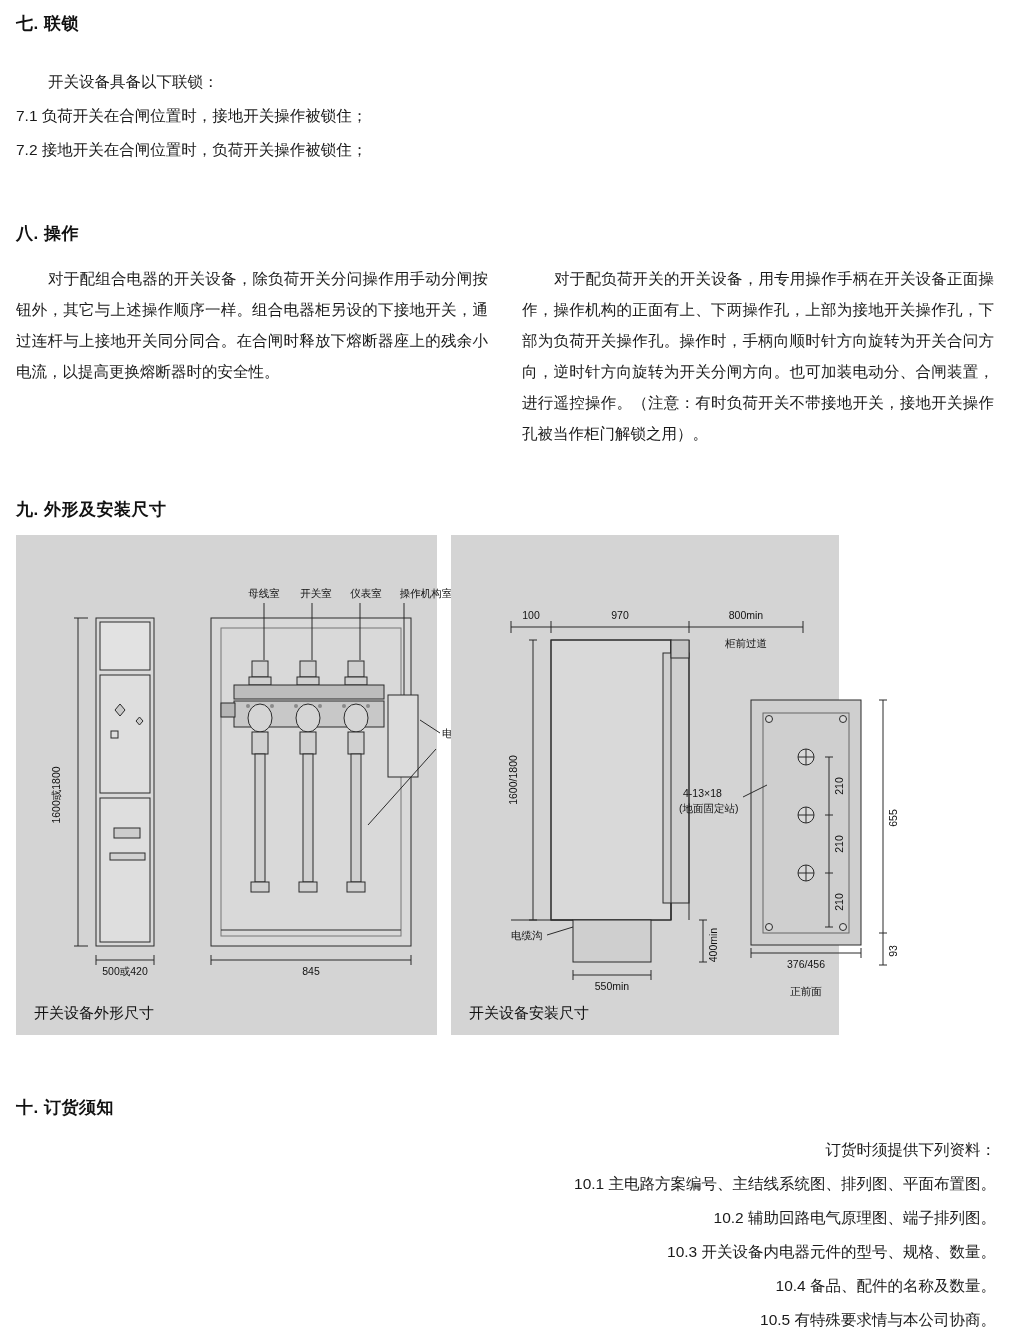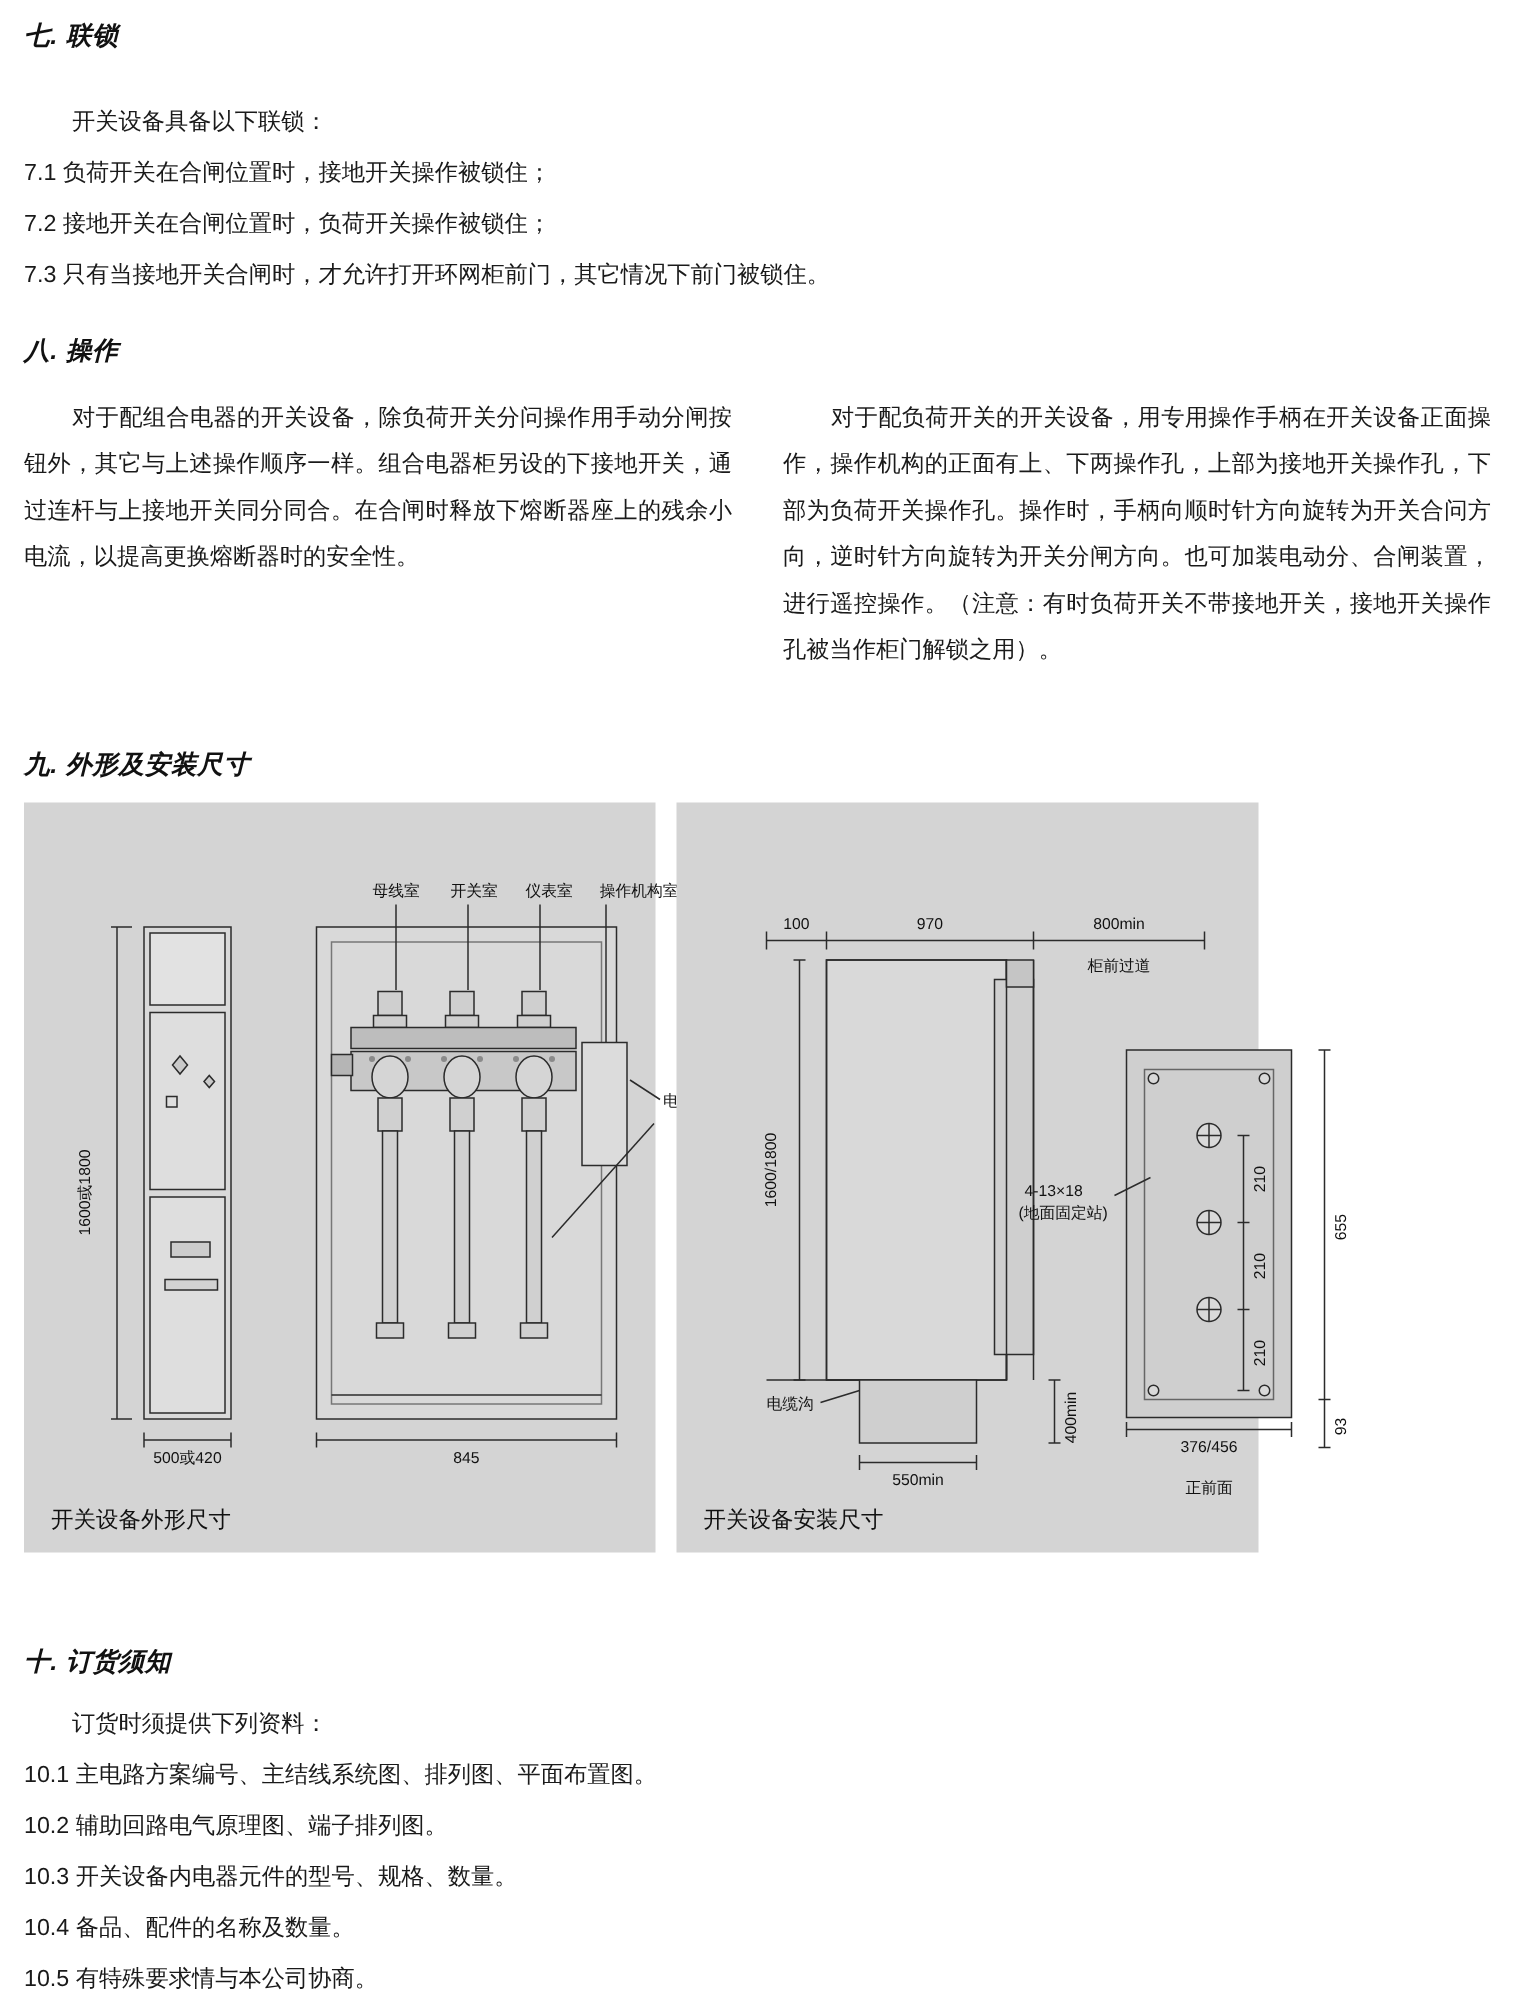--- a/index.html
+++ b/index.html
@@ -19,21 +19,20 @@
     position: relative;
     width: 1015px;
     height: 1342px;
     padding: 0;
   }
   .section-heading {
     font-size: 17px;
     font-weight: bold;
     letter-spacing: 0.5px;
     color: #111;
-    font-style: italic;
   }
   .body-text {
     font-size: 15.5px;
     line-height: 30px;
     color: #1a1a1a;
   }
   .indent {
     text-indent: 32px;
   }
   
@@ -69,35 +68,34 @@
     position: absolute;
     left: 18px;
     bottom: 12px;
     font-size: 15px;
     color: #111;
   }
   .fig-svg { position: absolute; left: 0; top: 0; }
 
   
   #sec10 { position: absolute; left: 16px; top: 1096px; width: 980px; }
-  #sec10 .lines { margin-top: 16px; }
+  #sec10 .lines { margin-top: 16px; text-align: right; }
   #sec10 .lines p { margin: 0 0 4px 0; }
 </style>
 </head>
 <body>
 
 <div class="page">
 
   <div id="sec7">
     <div class="section-heading">七. 联锁</div>
     <div class="lines body-text">
       <p class="indent">开关设备具备以下联锁：</p>
       <p>7.1 负荷开关在合闸位置时，接地开关操作被锁住；</p>
       <p>7.2 接地开关在合闸位置时，负荷开关操作被锁住；</p>
-      <p>7.3 只有当接地开关合闸时，才允许打开环网柜前门，其它情况下前门被锁住。</p>
     </div>
   </div>
 
   <div id="sec8">
     <div class="section-heading">八. 操作</div>
     <div class="cols">
       <div class="col just-col">
         <p class="indent">对于配组合电器的开关设备，除负荷开关分问操作用手动分闸按钮外，其它与上述操作顺序一样。组合电器柜另设的下接地开关，通过连杆与上接地开关同分同合。在合闸时释放下熔断器座上的残余小电流，以提高更换熔断器时的安全性。</p>
       </div>
       <div class="col just-col">

